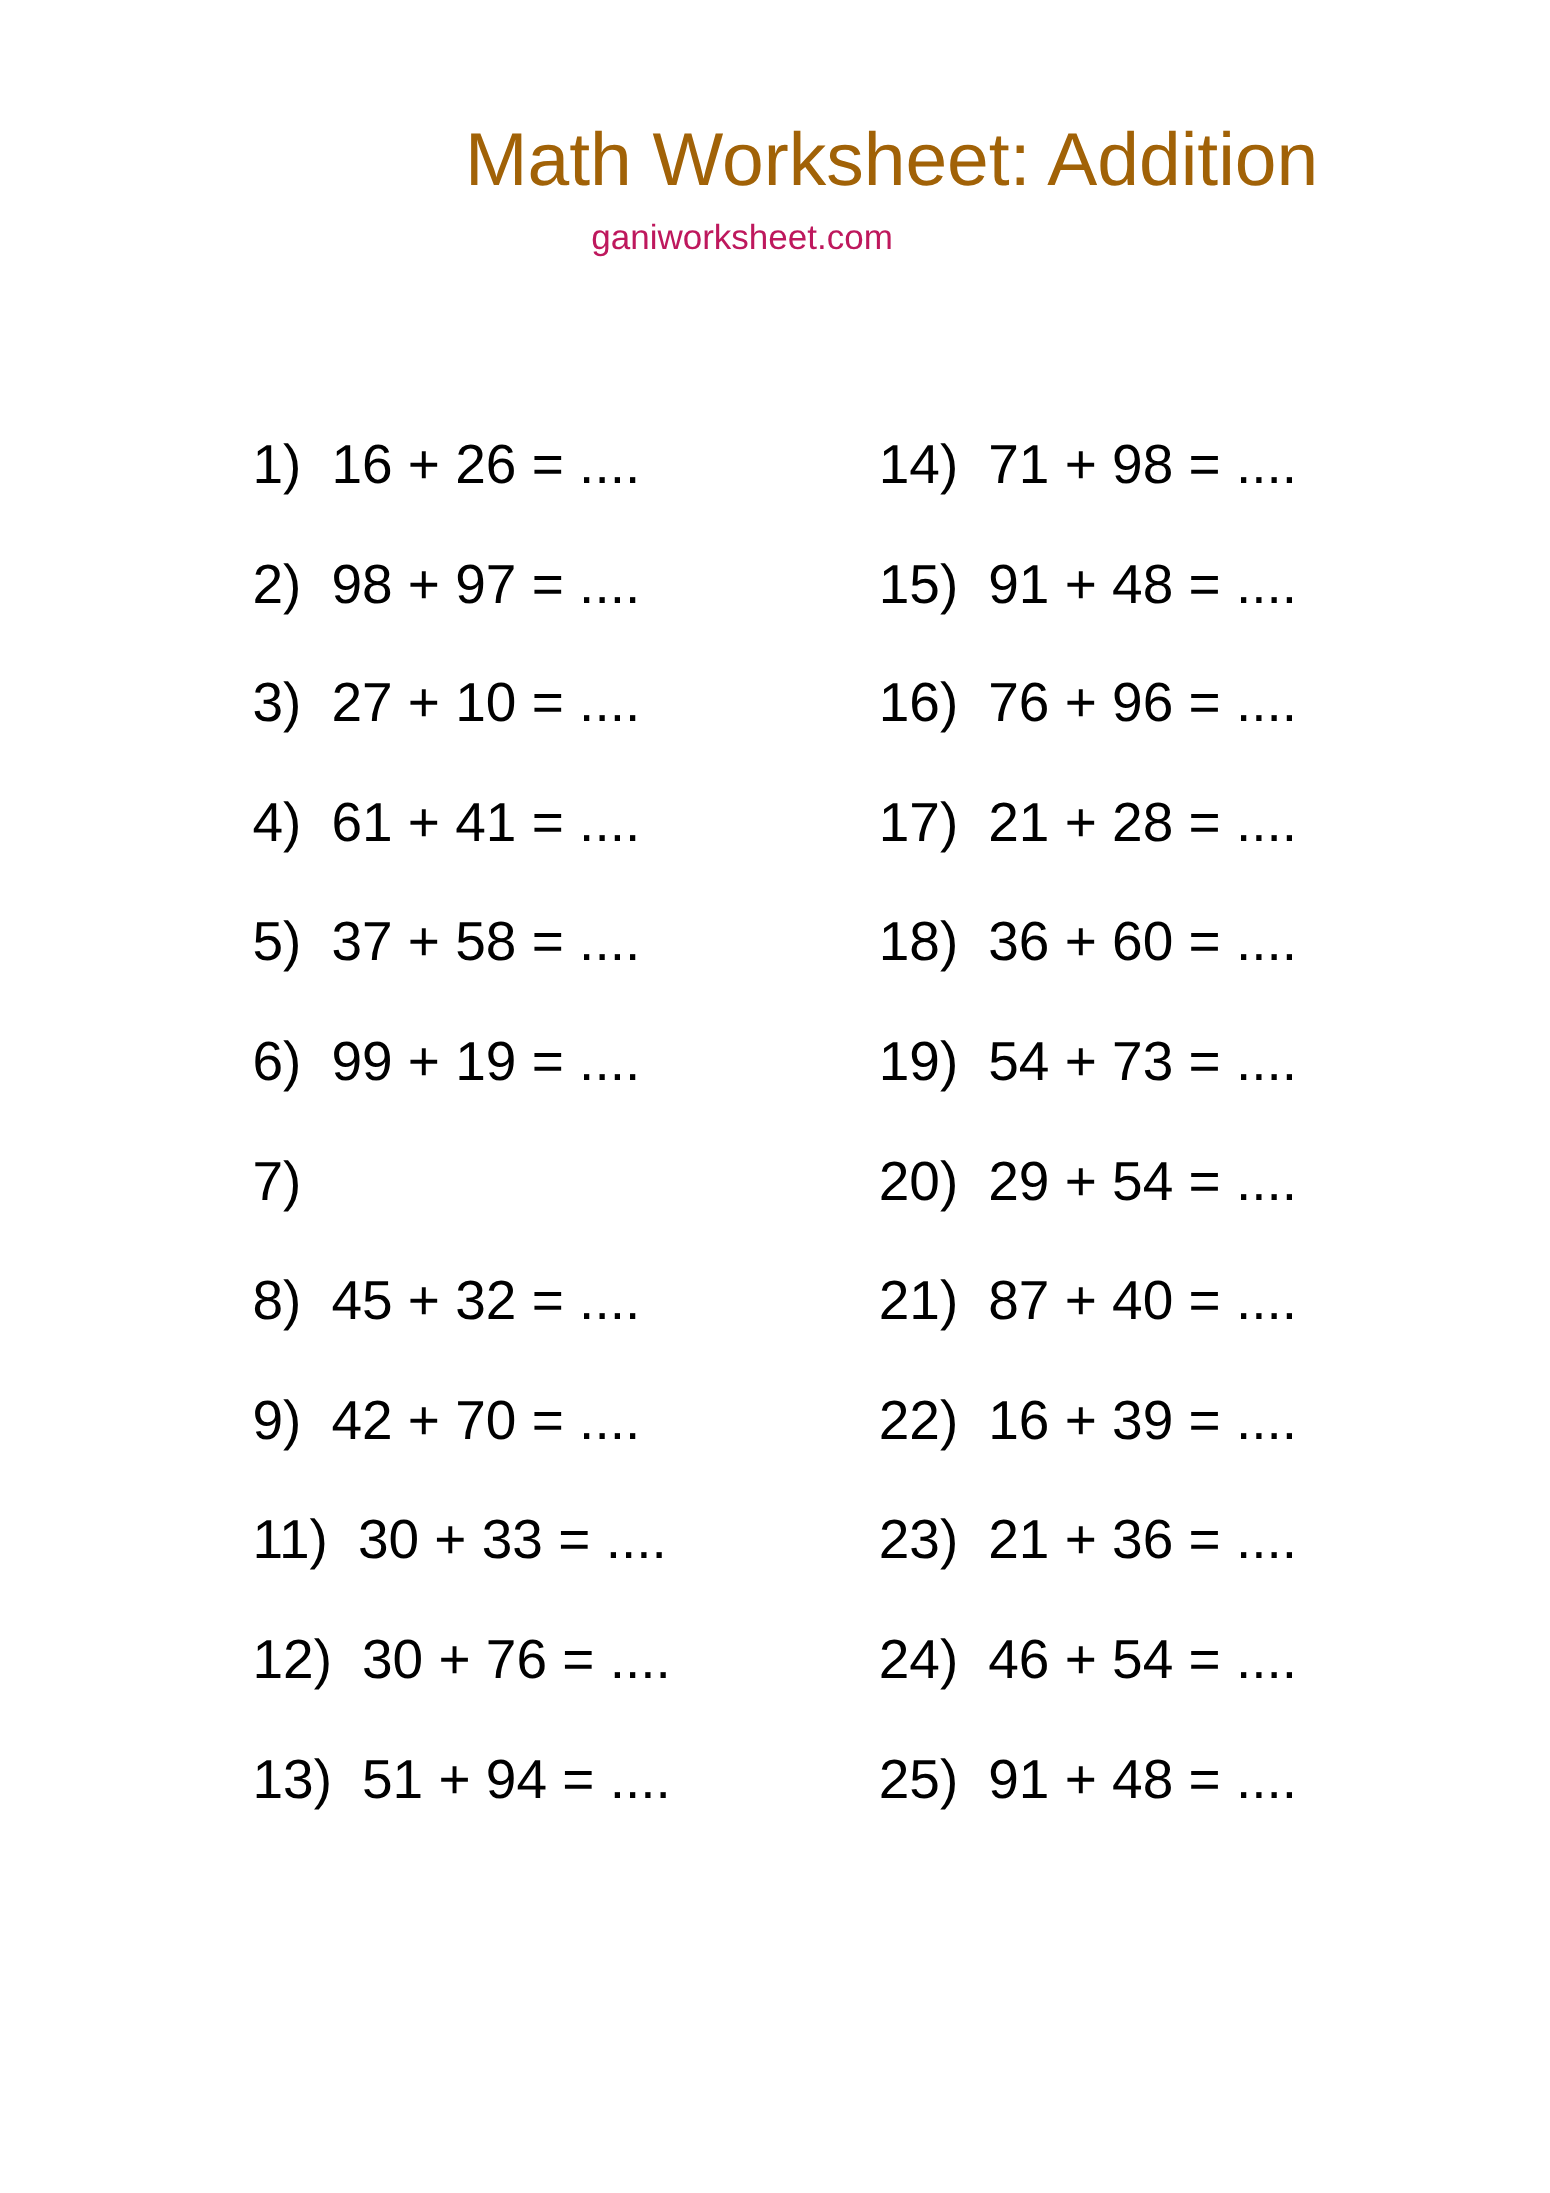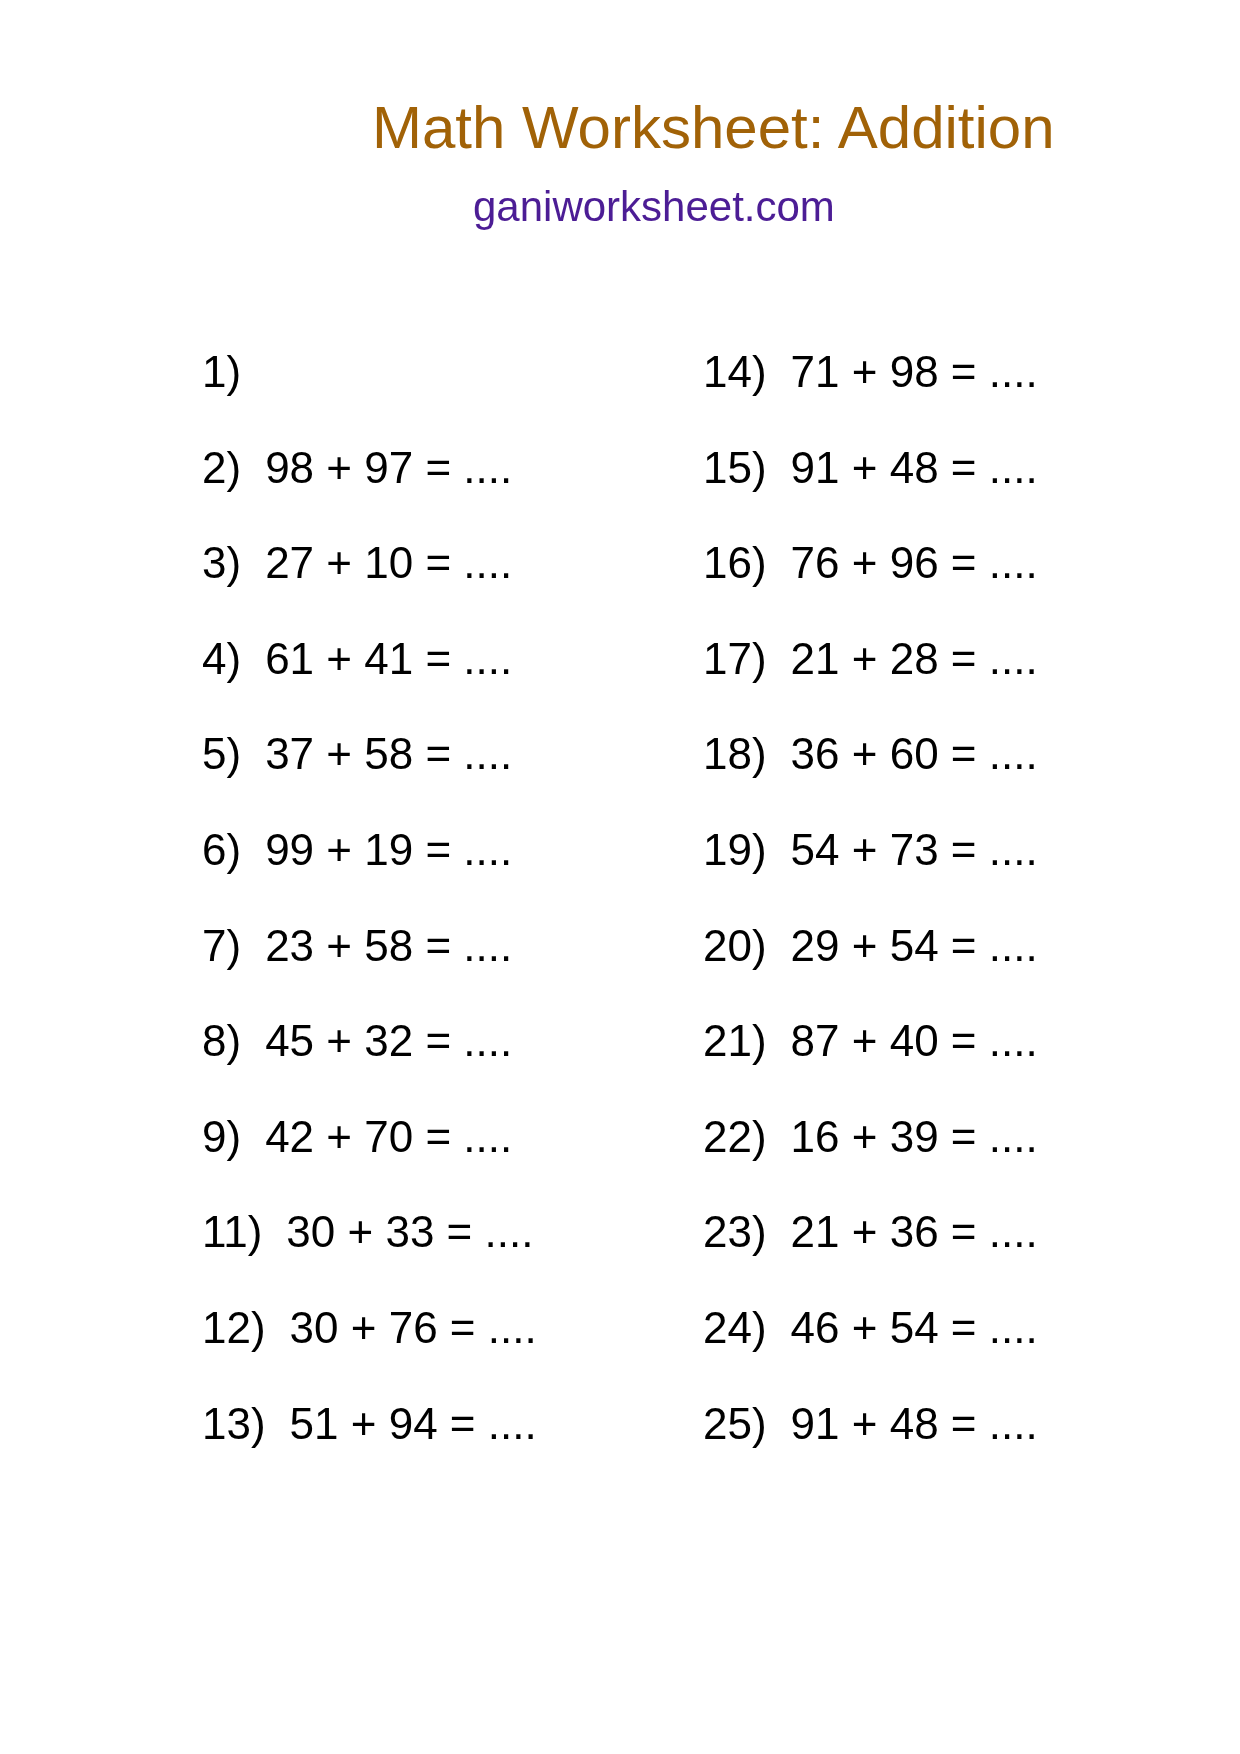--- a/index.html
+++ b/index.html
@@ -20,25 +20,25 @@
       left: 372px;
       top: 98px;
       font-size: 60px;
       line-height: 1;
       white-space: nowrap;
       color: #a16207;
     }
     .subtitle {
       position: absolute;
       left: 473px;
-      top: 186px;
-      font-size: 42px;
+      top: 176px;
+      font-size: 28px;
       line-height: 1;
       white-space: nowrap;
-      color: #4c1d95;
+      color: #be185d;
     }
     .column {
       position: absolute;
       top: 350px;
     }
     .col-left { left: 202px; }
     .col-right { left: 703px; }
     .problem {
       height: 95.6px;
       font-size: 44px;
@@ -54,20 +54,21 @@
 </head>
 <body>
 
 <div class="title">Math Worksheet: Addition</div>
 <div class="subtitle">ganiworksheet.com</div>
 
 <div class="column col-left">
   <div class="problem">
       <span class="num">1)</span>
       <span class="gap"></span>
+      <span class="expr">16 + 26 = ....</span>
     </div>
   <div class="problem">
       <span class="num">2)</span>
       <span class="gap"></span>
       <span class="expr">98 + 97 = ....</span>
     </div>
   <div class="problem">
       <span class="num">3)</span>
       <span class="gap"></span>
       <span class="expr">27 + 10 = ....</span>
@@ -83,21 +84,20 @@
       <span class="expr">37 + 58 = ....</span>
     </div>
   <div class="problem">
       <span class="num">6)</span>
       <span class="gap"></span>
       <span class="expr">99 + 19 = ....</span>
     </div>
   <div class="problem">
       <span class="num">7)</span>
       <span class="gap"></span>
-      <span class="expr">23 + 58 = ....</span>
     </div>
   <div class="problem">
       <span class="num">8)</span>
       <span class="gap"></span>
       <span class="expr">45 + 32 = ....</span>
     </div>
   <div class="problem">
       <span class="num">9)</span>
       <span class="gap"></span>
       <span class="expr">42 + 70 = ....</span>

